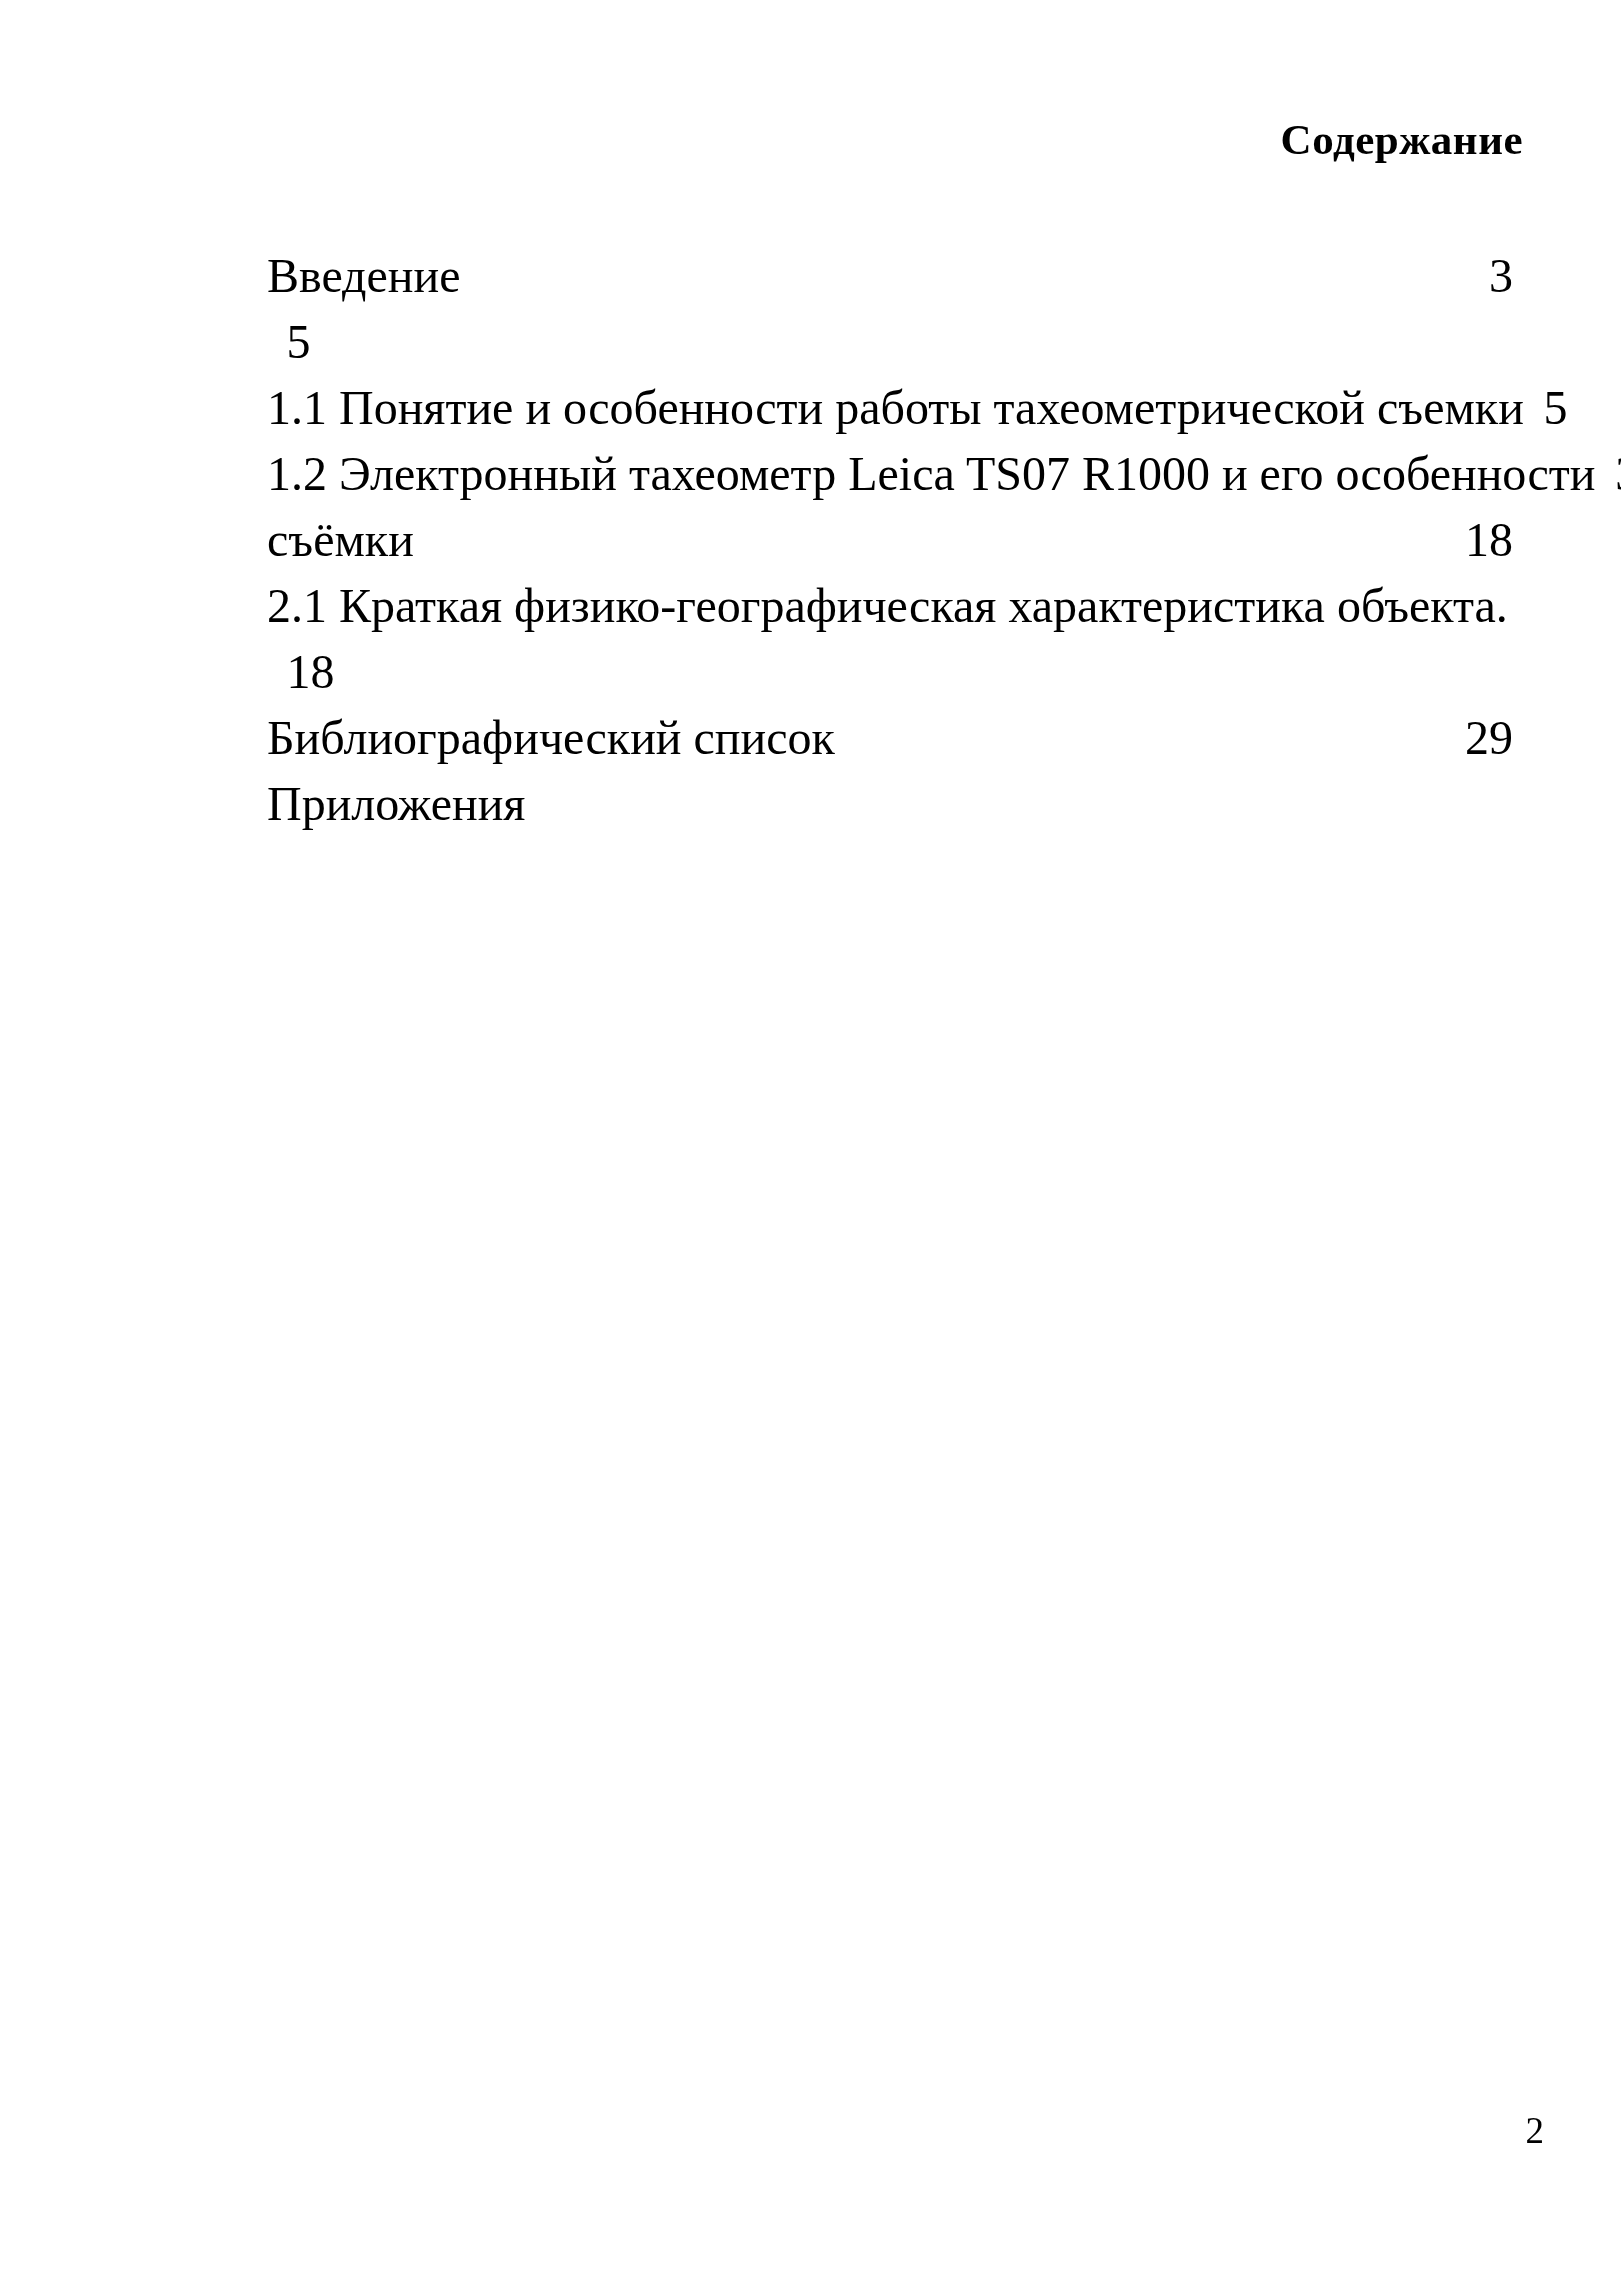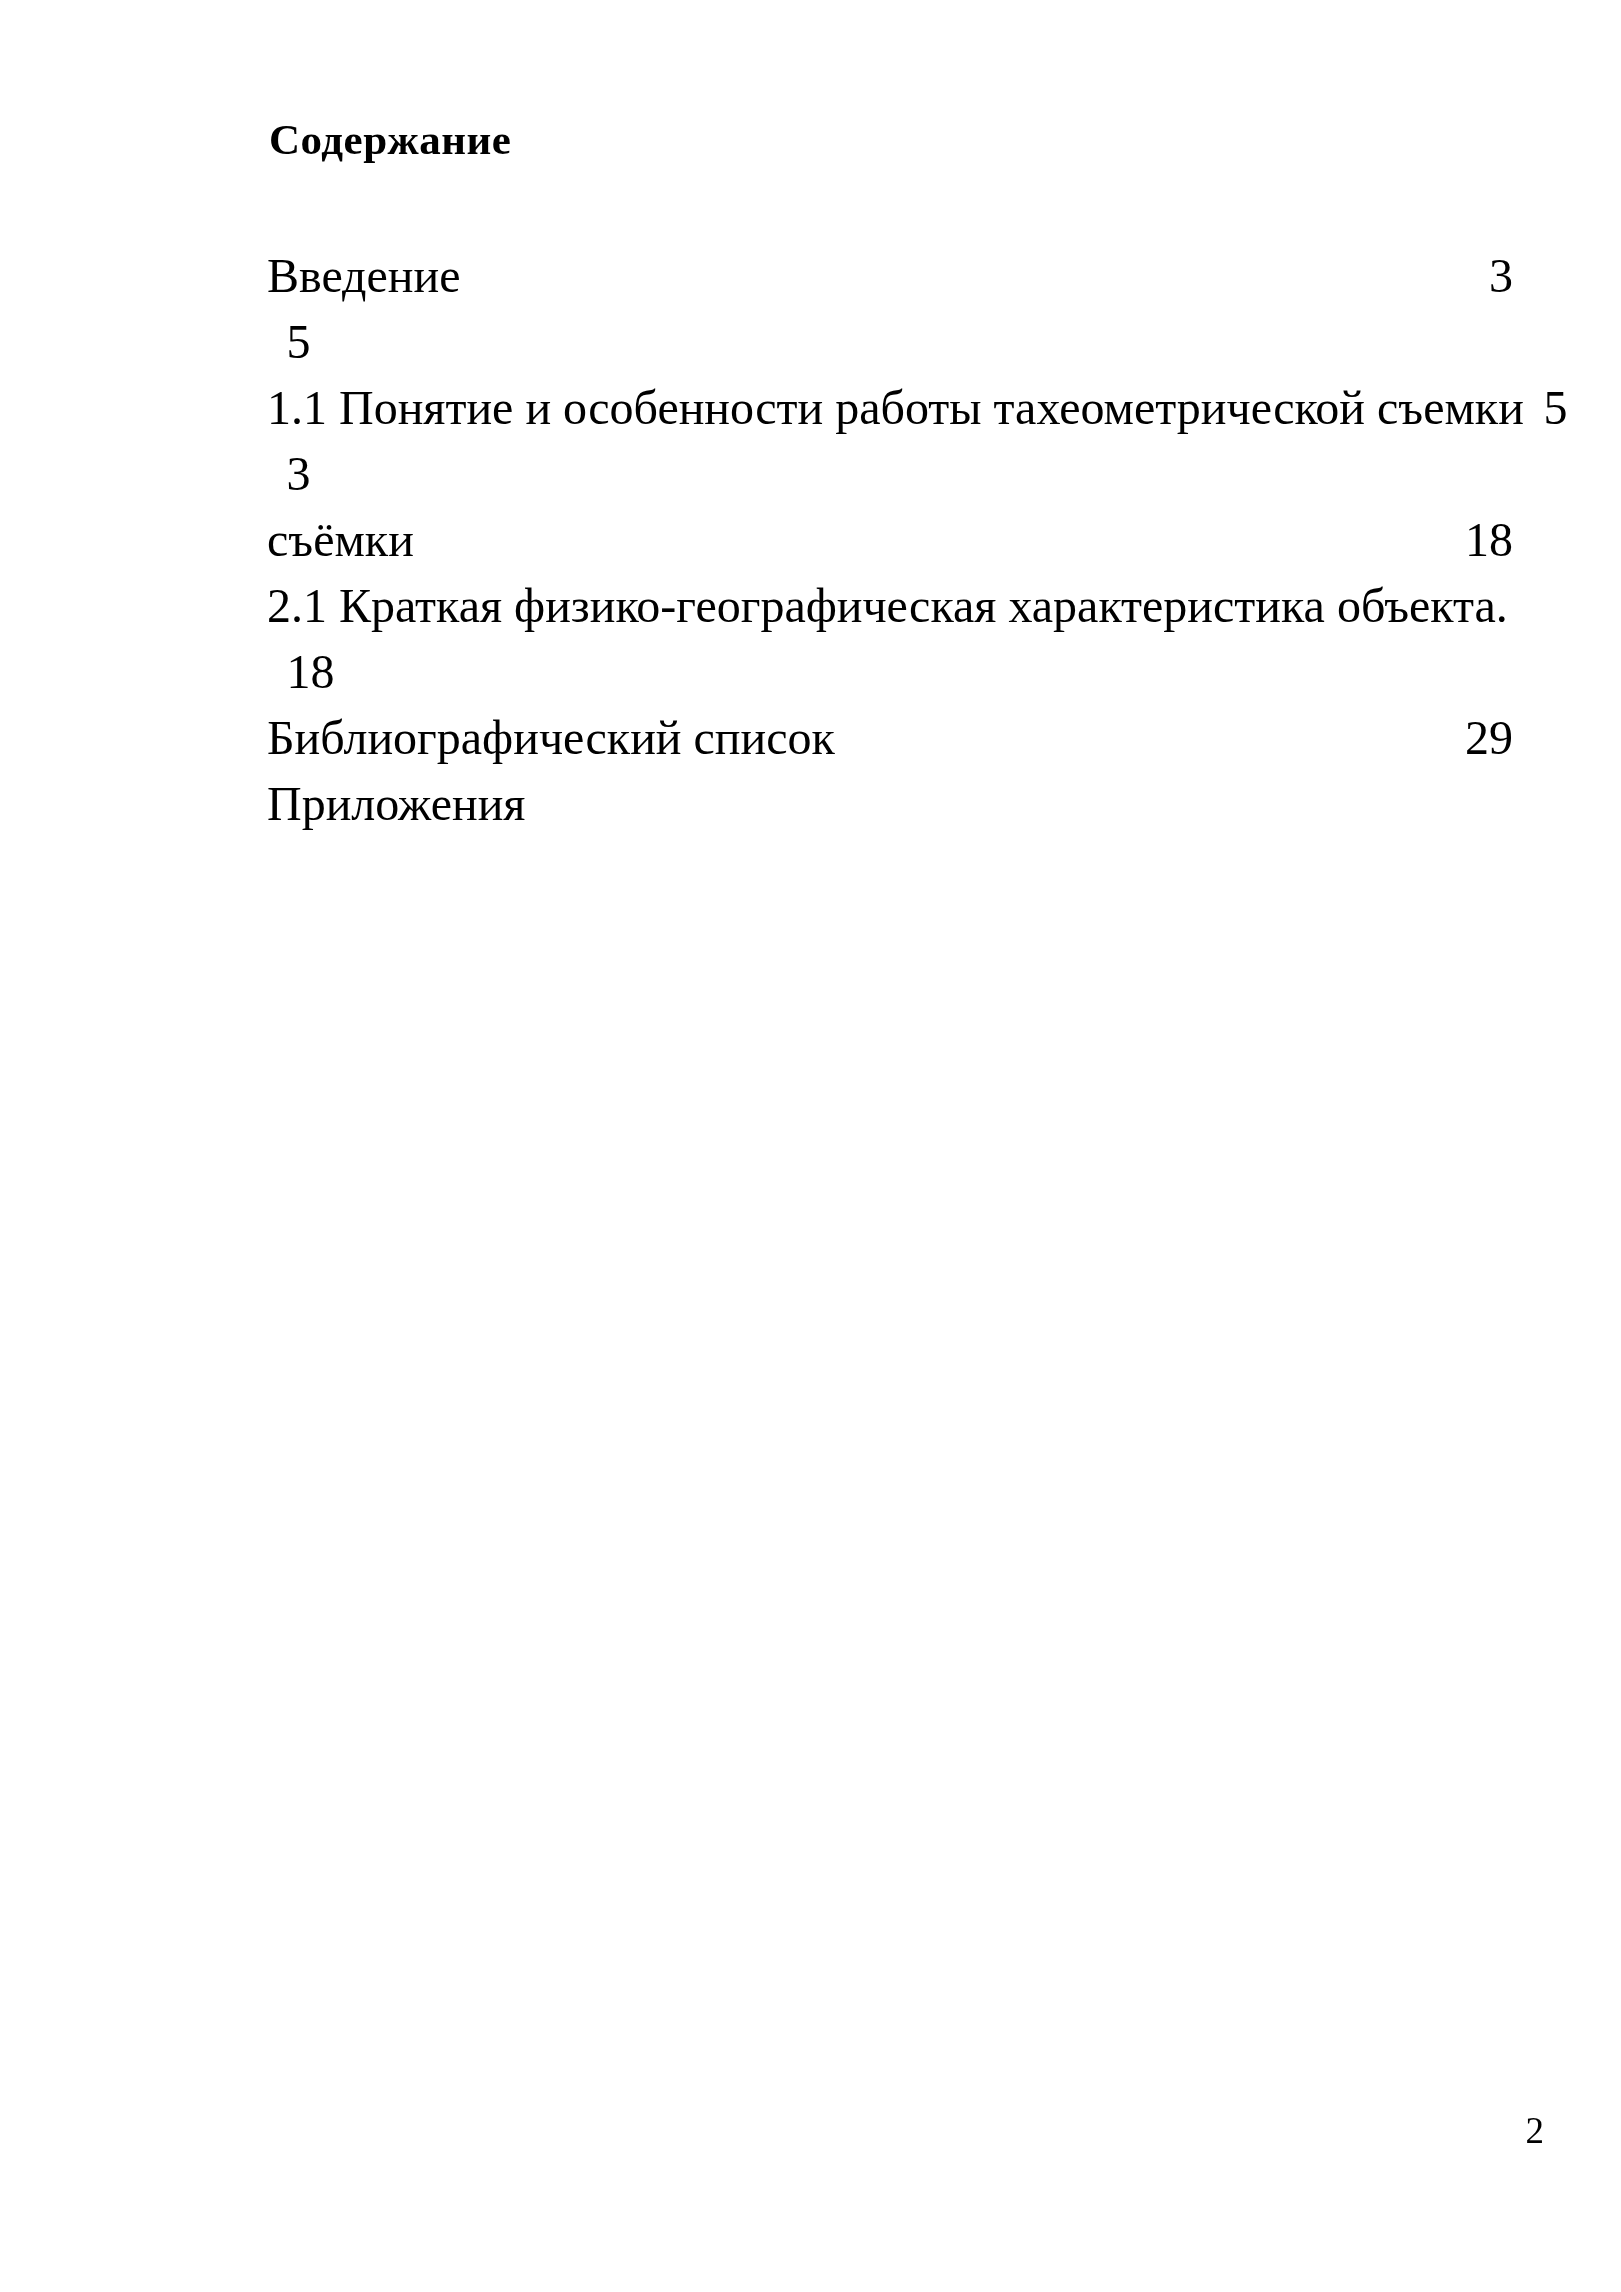--- a/index.html
+++ b/index.html
@@ -16,24 +16,24 @@
     overflow: hidden;
   }
   .page {
     position: absolute;
     inset: 0;
     background: #ffffff;
   }
   .doc-title {
     position: absolute;
     top: 110px;
-    left: 269px;
+    left: 277px;
     width: 1246px;
     margin: 0;
-    text-align: left;
+    text-align: right;
     font-size: 43px;
     font-weight: bold;
     line-height: 59px;
     letter-spacing: 0.5px;
   }
   .toc {
     position: absolute;
     top: 243px;
     left: 267px;
     width: 1246px;
@@ -76,20 +76,21 @@
     <span class="toc-page">3</span>
   </div>
       <div class="toc-row">
     <span class="toc-page">5</span>
   </div>
       <div class="toc-row">
     <span class="toc-text">1.1 Понятие и особенности работы тахеометрической съемки</span>
     <span class="toc-page">5</span>
   </div>
       <div class="toc-row">
+    <span class="toc-text">1.2 Электронный тахеометр Leica TS07 R1000 и его особенности</span>
     <span class="toc-page">3</span>
   </div>
       <div class="toc-row">
     <span class="toc-text">съёмки</span>
     <span class="toc-page">18</span>
   </div>
       <div class="toc-row">
     <span class="toc-text">2.1 Краткая физико-географическая характеристика объекта.</span>
     <span class="toc-page"></span>
   </div>

